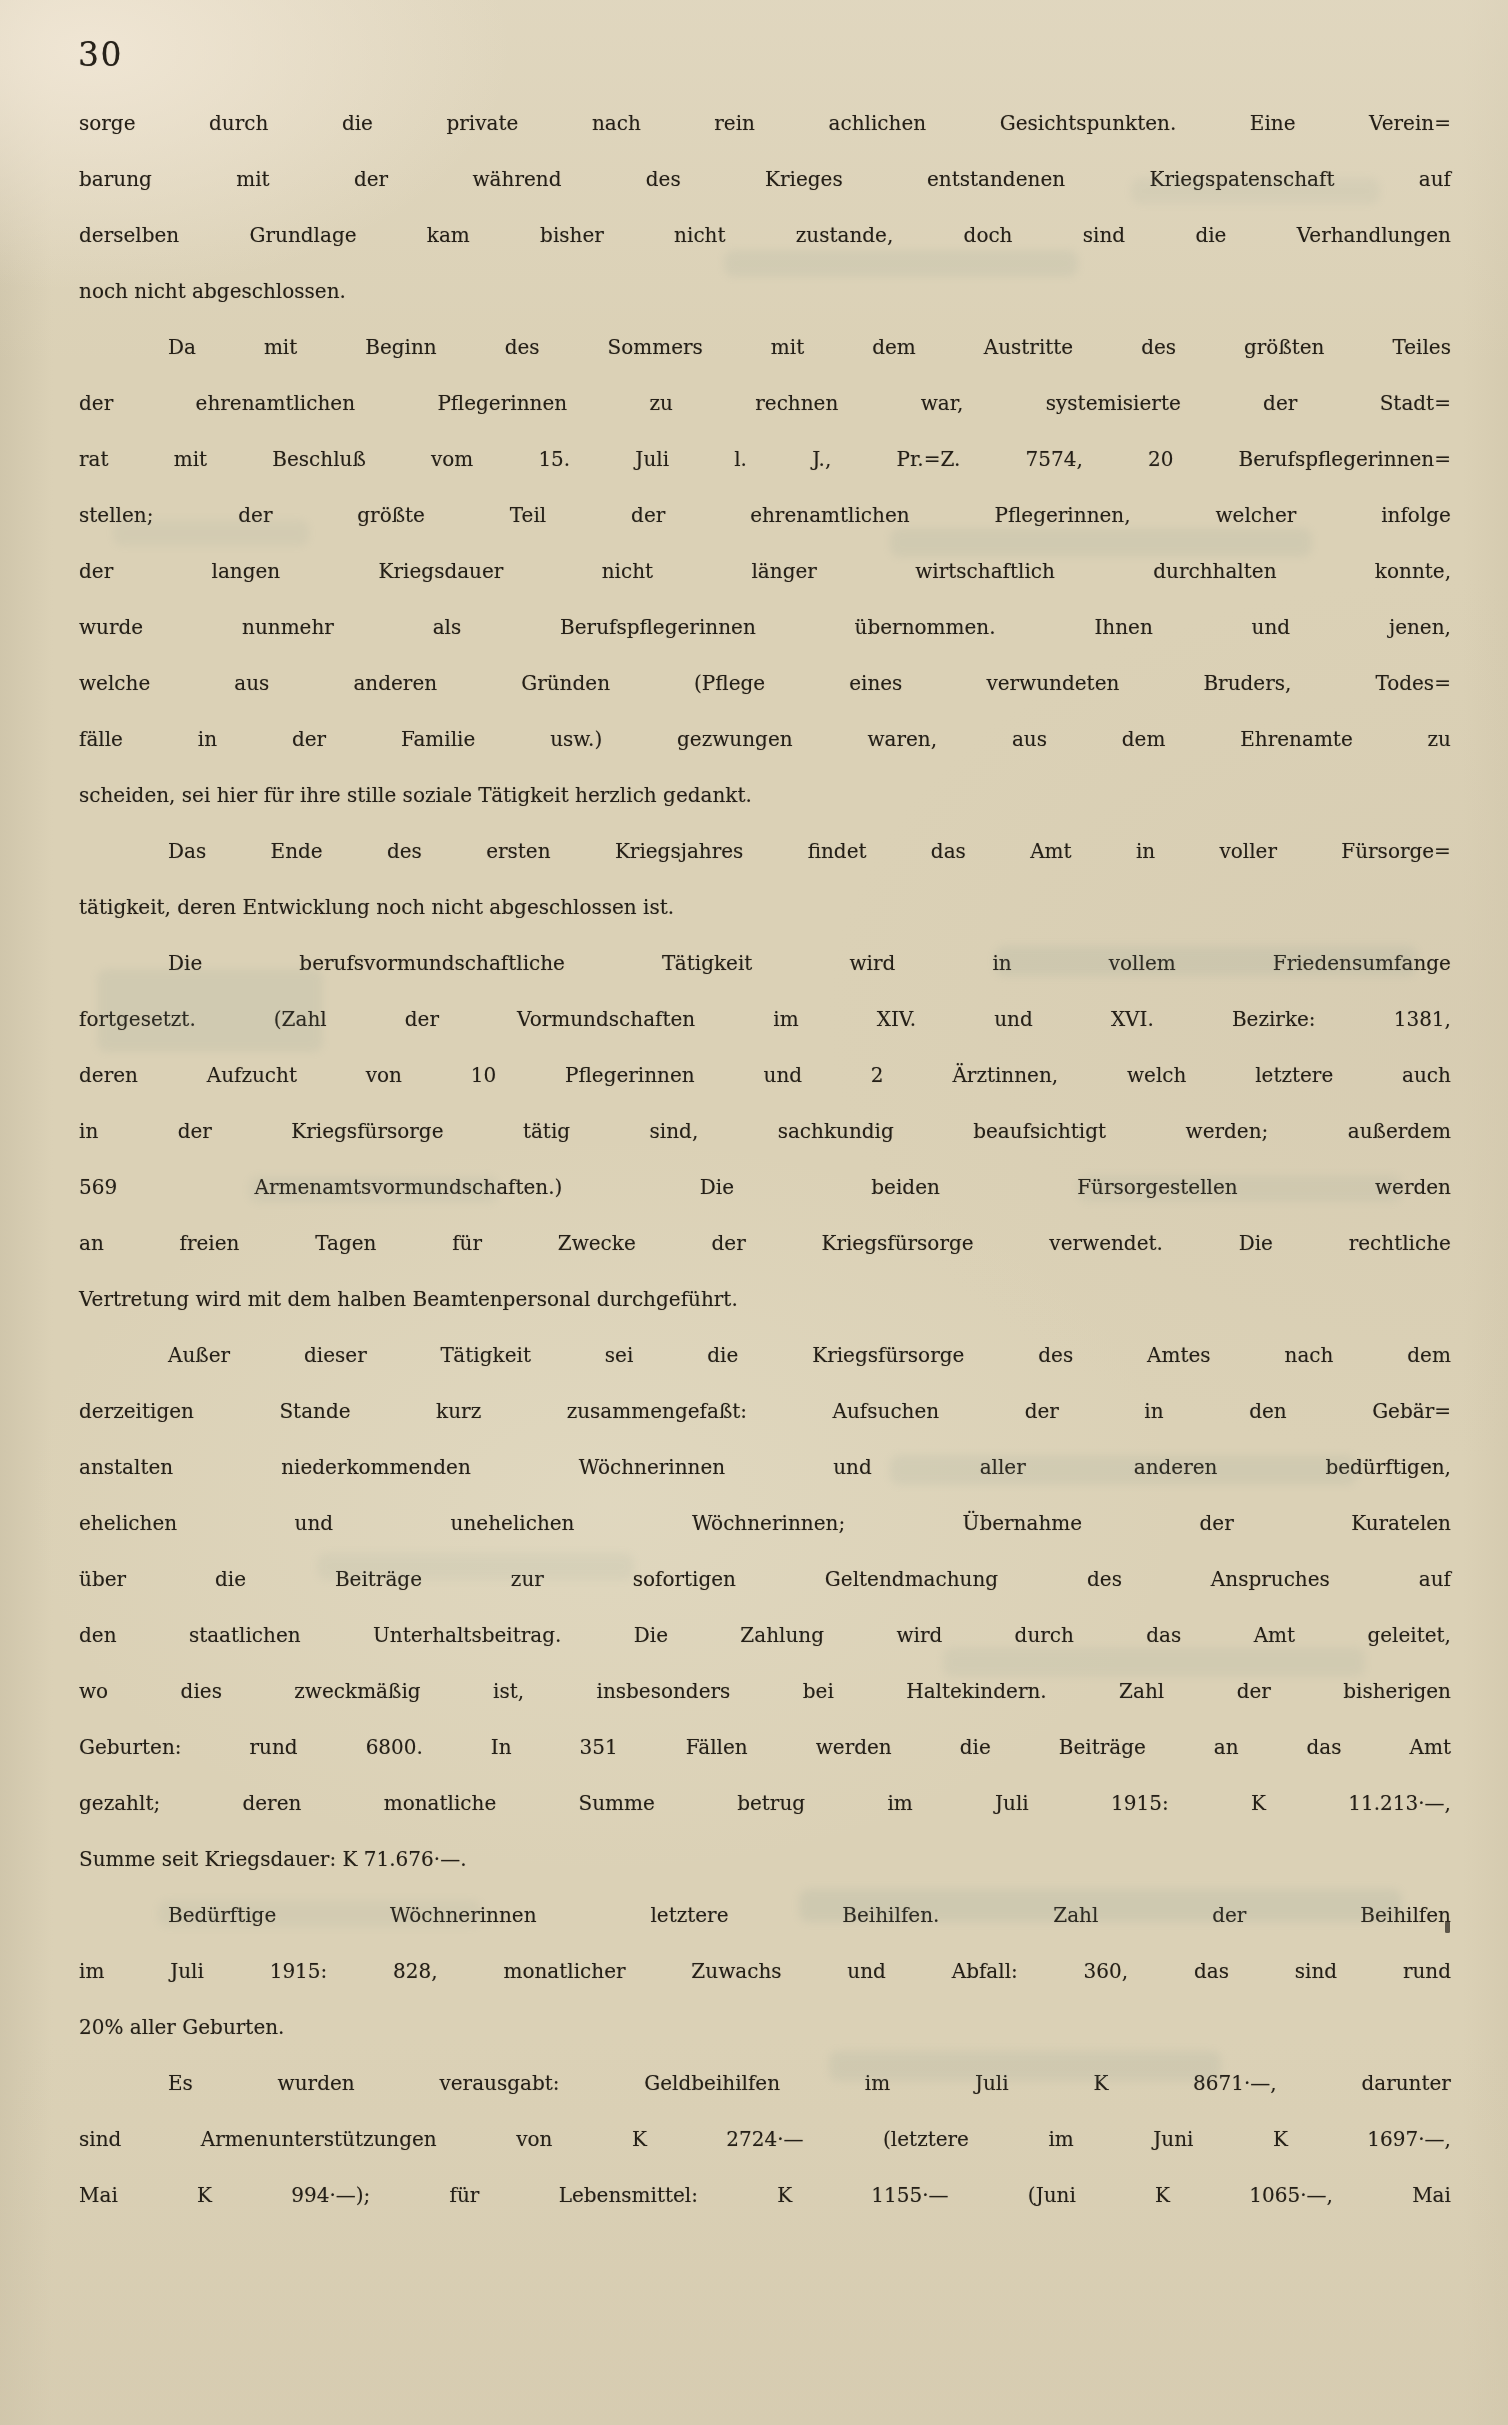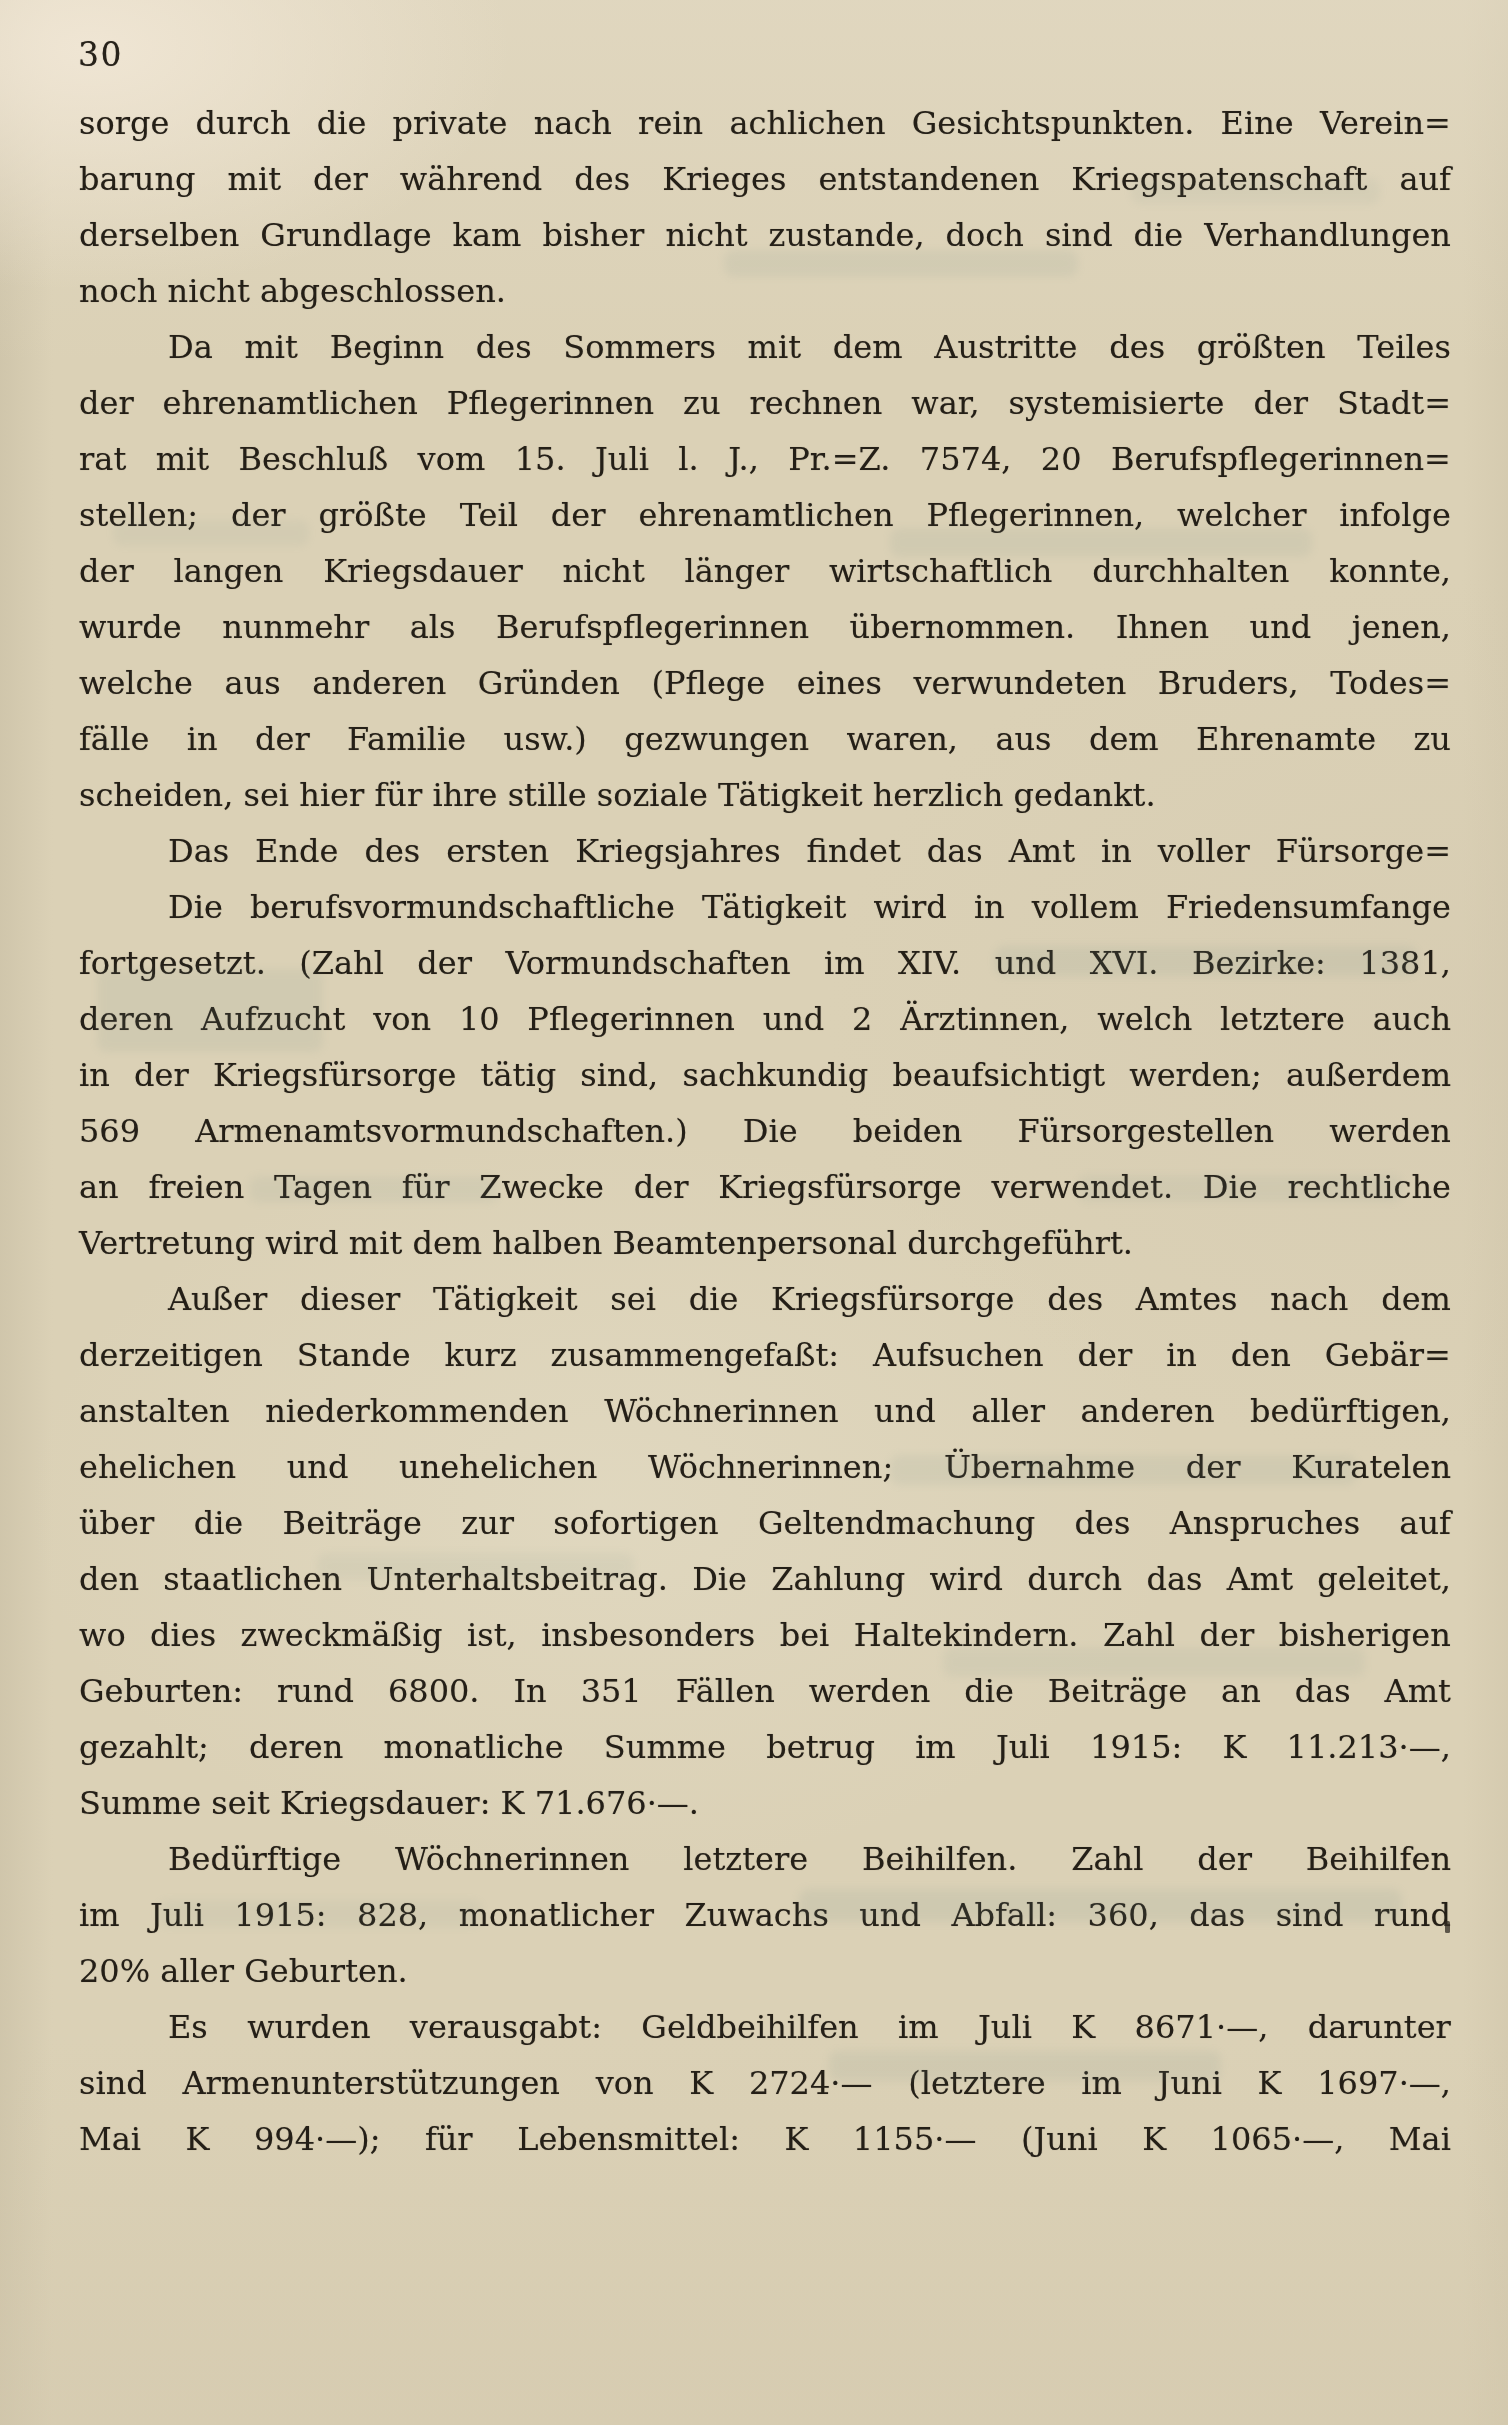--- a/index.html
+++ b/index.html
@@ -32,21 +32,21 @@
   .text-block{
     position:absolute;
     left:79px;top:95px;
     width:1372px;
     color:#241f17;
     text-shadow:0 0 0.9px rgba(36,31,23,.38);
   }
   .line{
     height:56px;
     line-height:56px;
-    font-size:32px;
+    font-size:20px;
     white-space:nowrap;
   }
   .line.just{
     display:flex;
     justify-content:space-between;
   }
   .line.indent{
     padding-left:89px;
     align-items:center;
   }
@@ -206,20 +206,21 @@
         <span>des</span>
         <span>ersten</span>
         <span>Kriegsjahres</span>
         <span>findet</span>
         <span>das</span>
         <span>Amt</span>
         <span>in</span>
         <span>voller</span>
         <span>Fürsorge=</span>
       </div>
+      <div class="line">tätigkeit, deren Entwicklung noch nicht abgeschlossen ist.</div>
       <div class="line indent just">
         <span>Die</span>
         <span>berufsvormundschaftliche</span>
         <span>Tätigkeit</span>
         <span>wird</span>
         <span>in</span>
         <span>vollem</span>
         <span>Friedensumfange</span>
       </div>
       <div class="line just">

